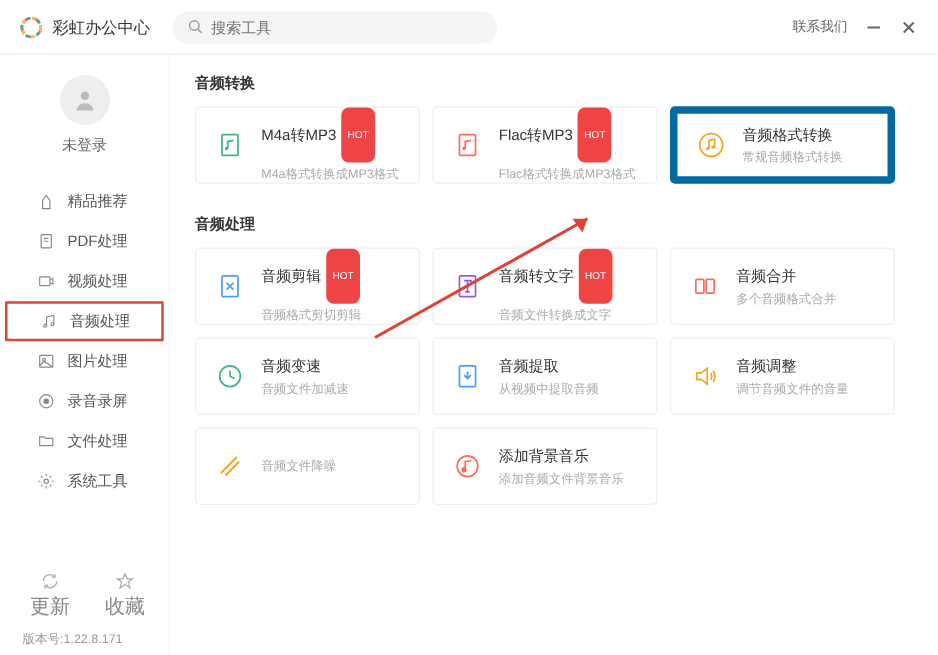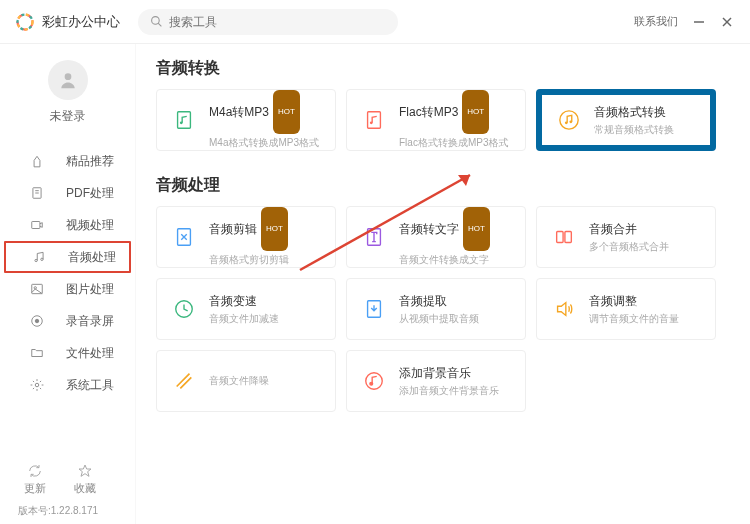--- a/index.html
+++ b/index.html
@@ -17,40 +17,40 @@
 .winbtn { width: 14px; height: 14px; display: flex; align-items: center; justify-content: center; cursor: pointer; }
 .winbtn svg { width: 12px; height: 12px; stroke: #666; fill: none; stroke-width: 1.5; }
 
 
 .body { display: flex; height: calc(100% - 44px); }
 .sidebar { width: 136px; display: flex; flex-direction: column; padding-top: 16px; border-right: 1px solid #f7f7f7; }
 .avatar { width: 40px; height: 40px; border-radius: 50%; background: #eee; margin: 0 auto 8px; display: flex; align-items: center; justify-content: center; }
 .avatar svg { width: 20px; height: 20px; fill: #bbb; }
 .login-status { text-align: center; font-size: 12px; color: #666; margin-bottom: 20px; }
 .nav { list-style: none; }
-.nav li { height: 32px; display: flex; align-items: center; padding-left: 30px; gap: 22px; font-size: 12px; color: #555; cursor: pointer; position: relative; text-align: center; }
+.nav li { height: 32px; display: flex; align-items: center; padding-left: 30px; gap: 10px; font-size: 12px; color: #555; cursor: pointer; position: relative; text-align: center; }
 .nav li .ico { width: 14px; height: 14px; fill: none; stroke: #888; stroke-width: 1.6; }
 .nav li.active { border: 2px solid #d43; border-radius: 1px; margin: 0 4px; padding-left: 26px; }
 .bottom-bar { margin-top: auto; padding: 12px 18px 6px; }
 .bottom-icons { display: flex; gap: 28px; margin-bottom: 8px; margin-left: 6px; }
-.bicon { display: flex; flex-direction: column; align-items: center; gap: 2px; font-size: 11px; color: #888; cursor: pointer; }
+.bicon { display: flex; flex-direction: column; align-items: center; gap: 2px; font-size: 16px; color: #888; cursor: pointer; }
 .bicon svg { width: 16px; height: 16px; fill: none; stroke: #aaa; stroke-width: 1.5; }
 .version { font-size: 10px; color: #999; }
 
 
 .main { flex: 1; padding: 14px 20px; overflow: hidden; }
-.section-title { font-size: 16px; font-weight: 600; color: #333; margin-bottom: 10px; }
+.section-title { font-size: 12px; font-weight: 600; color: #333; margin-bottom: 10px; }
 .grid { display: flex; gap: 10px; margin-bottom: 24px; flex-wrap: wrap; }
 .card { width: 180px; height: 62px; border: 1px solid #eee; border-radius: 4px; display: flex; align-items: center; padding: 0 12px; cursor: pointer; position: relative; }
 .card .cicon { width: 30px; height: 30px; display: flex; align-items: center; justify-content: center; margin-right: 10px; flex-shrink: 0; }
 .card .cicon svg { width: 22px; height: 22px; }
 .card .ctext { flex: 1; min-width: 0; }
 .card .ctitle { font-size: 12px; color: #333; display: flex; align-items: center; gap: 4px; margin-bottom: 2px; }
 .card .cdesc { font-size: 10px; color: #aaa; white-space: nowrap; overflow: hidden; text-overflow: ellipsis; }
-.hot { display: inline-block; background: #a16207; color: #fff; font-size: 8px; line-height: 12px; padding: 16px 5px; border-radius: 6px; font-weight: 500; }
+.hot { display: inline-block; background: #ef4444; color: #fff; font-size: 8px; line-height: 12px; padding: 16px 5px; border-radius: 6px; font-weight: 500; }
 .card.highlight { border: 6px solid #0369a1; }
 
 
 .arrow { position: absolute; left: 290px; top: 160px; pointer-events: none; }
 .arrow svg { width: 200px; height: 120px; }
 </style>
 </head>
 <body>
 
 <div class="titlebar">

